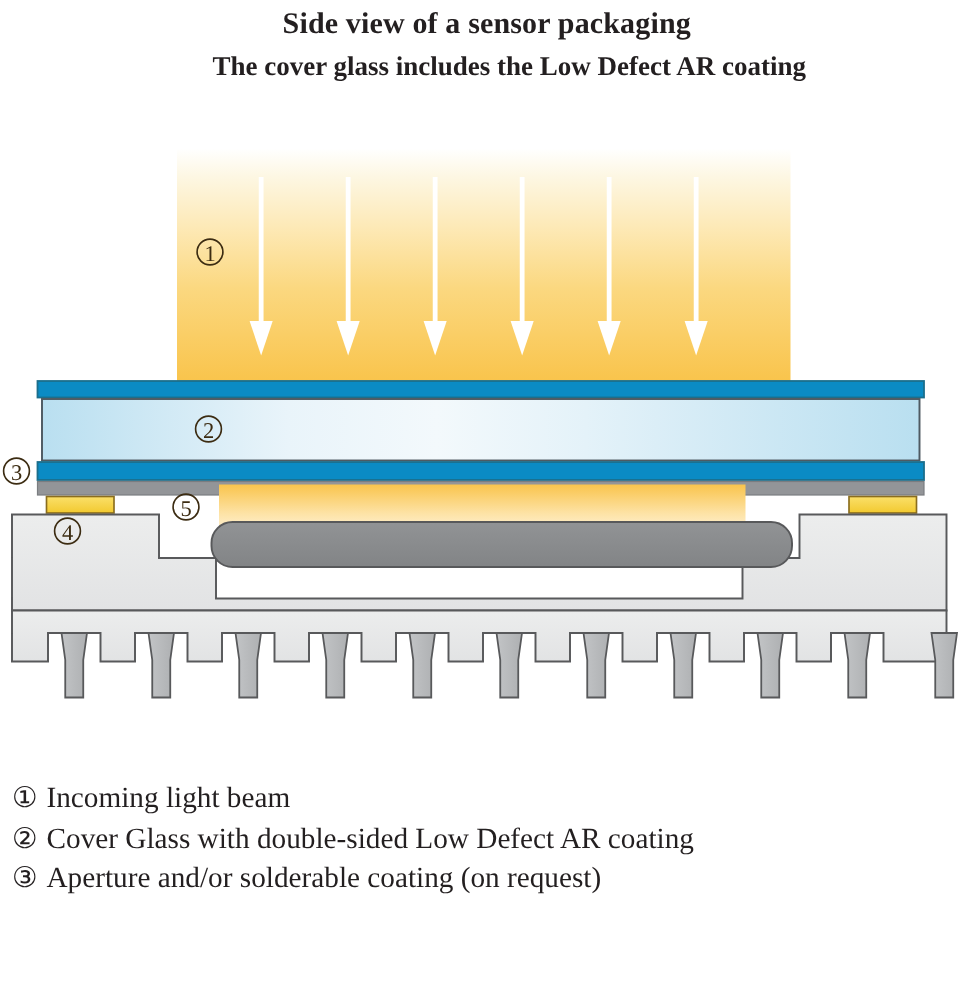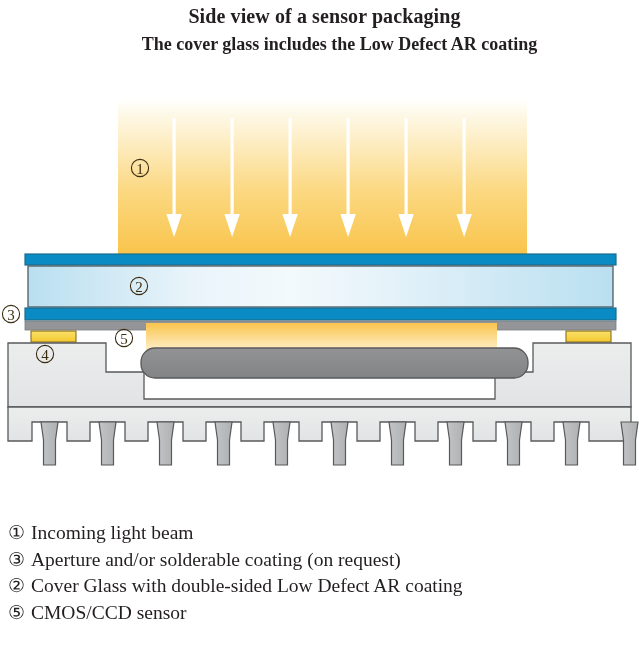--- a/index.html
+++ b/index.html
@@ -225,23 +225,20 @@
       <path d="M 563,326 L 580,326 L 577.5,344 L 577.5,369 L 565.5,369 L 565.5,344 Z" fill="url(#pinGrad)" stroke="#58595b" stroke-width="1.2"></path>
       <path d="M 621,326 L 638,326 L 635.5,344 L 635.5,369 L 623.5,369 L 623.5,344 Z" fill="url(#pinGrad)" stroke="#58595b" stroke-width="1.2"></path>
     </g>
   </svg>
 
   <div id="legend">
     <div class="legend-row">
       <span class="legend-marker">①</span><span class="legend-label">Incoming light beam</span>
     </div>
     <div class="legend-row">
-      <span class="legend-marker">③</span><span class="legend-label">Aperture and/or solderable coating (on request)</span>
-    </div>
-    <div class="legend-row">
       <span class="legend-marker">②</span><span class="legend-label">Cover Glass with double-sided Low Defect AR coating</span>
     </div>
     <div class="legend-row">
-      <span class="legend-marker">⑤</span><span class="legend-label">CMOS/CCD sensor</span>
+      <span class="legend-marker">③</span><span class="legend-label">Aperture and/or solderable coating (on request)</span>
     </div>
   </div>
 
 </div>
 
 </body></html>

